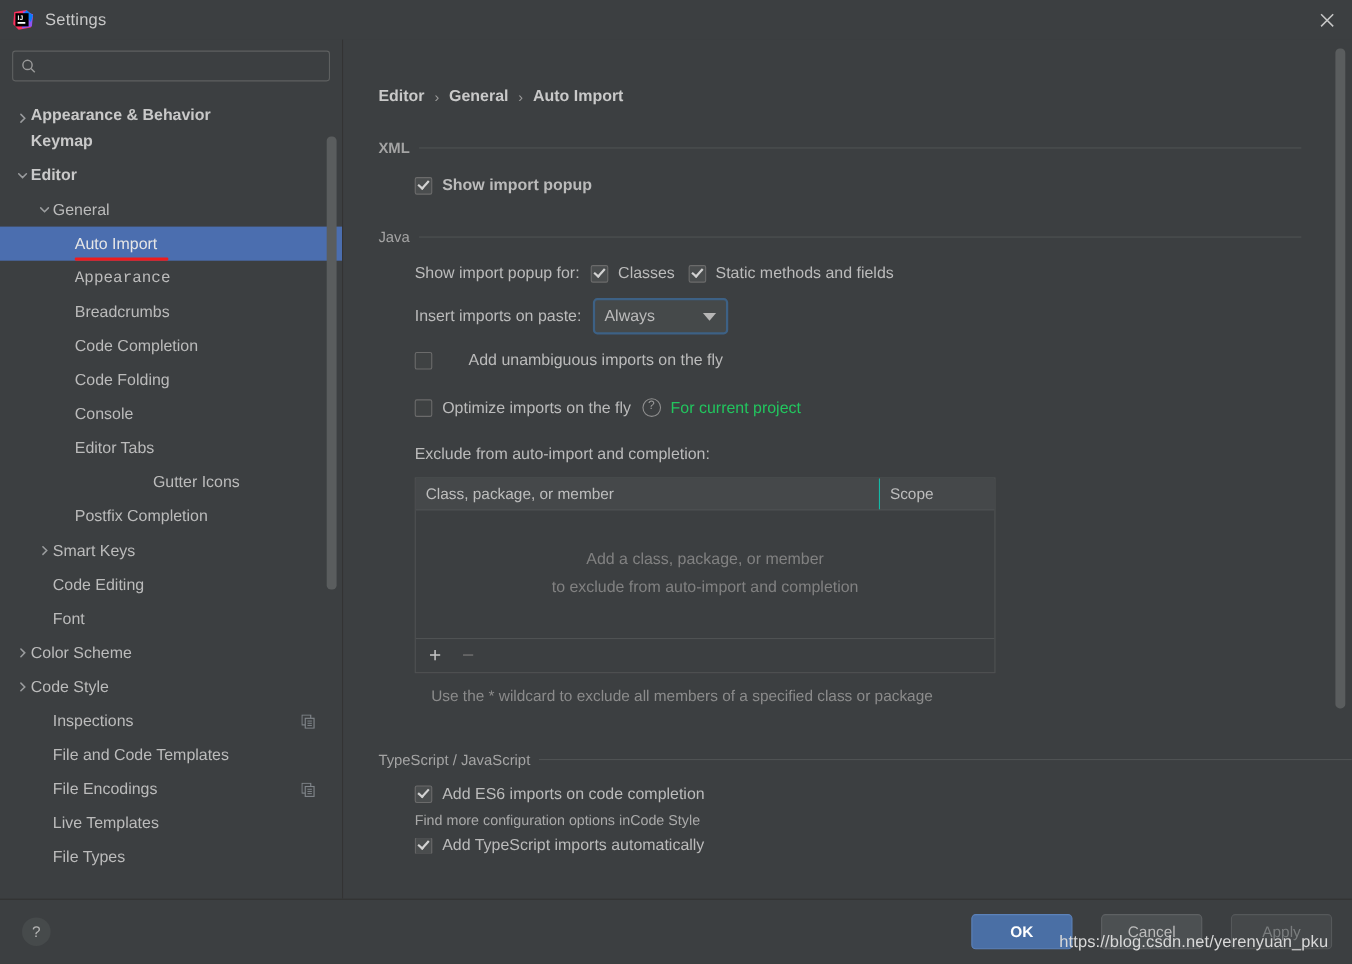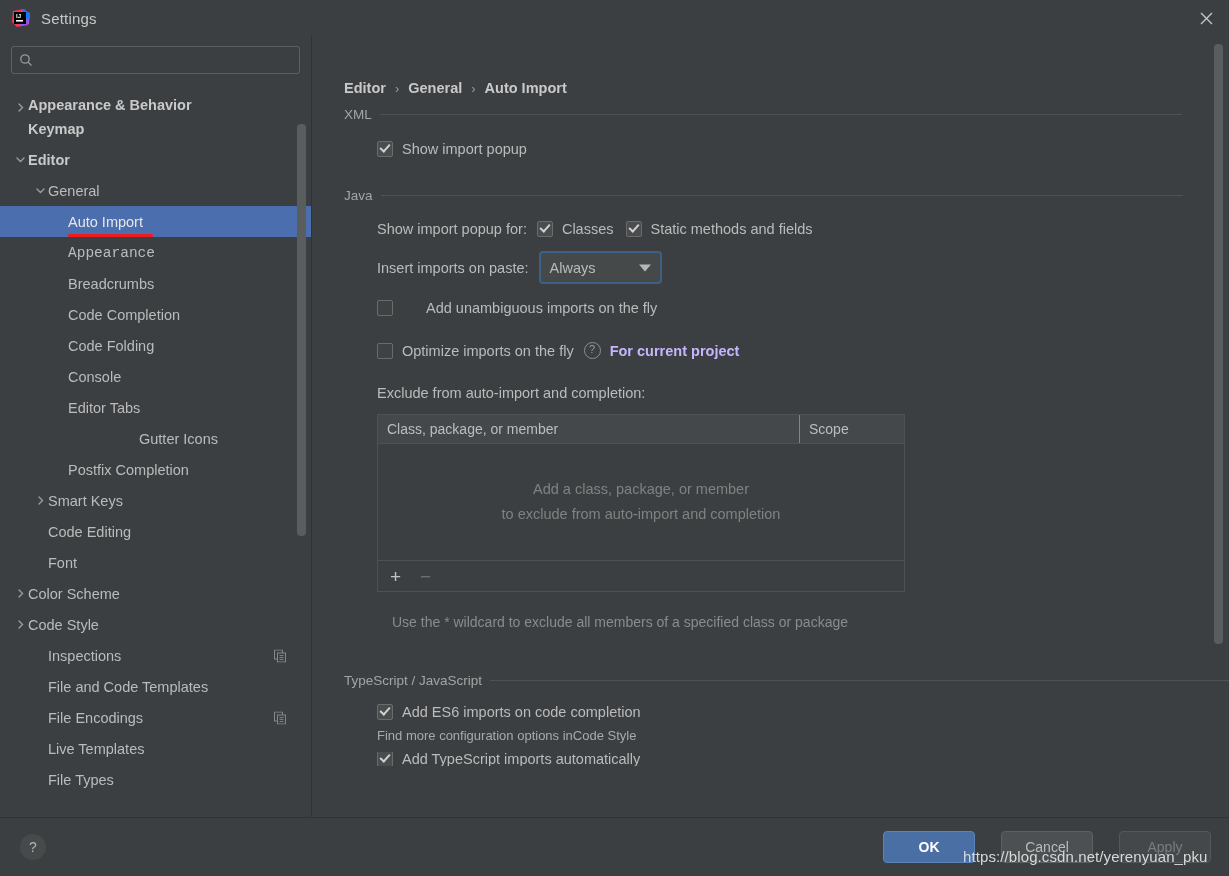--- a/index.html
+++ b/index.html
@@ -150,21 +150,21 @@
     position: absolute; right: 9px; top: 50%; transform: translateY(-50%);
     width: 0; height: 0; border-left: 6px solid transparent;
     border-right: 6px solid transparent; border-top: 7px solid #b6b6b6;
   }
 
   .help-q {
     width: 15px; height: 15px; flex: 0 0 15px; margin-left: 10px;
     border: 1.4px solid #8e8e8e; border-radius: 50%;
     color: #9b9b9b; font-size: 11px; line-height: 13px; text-align: center;
   }
-  .muted { color: #c4b5fd; font-size: 14.5px; font-weight: bold; }
+  .muted { color: #22c55e; font-size: 14.5px; }
 
   .table-title { font-size: 14.5px; color: #bbbbbb; }
   .excl-table {
     margin-top: 13px; width: 526px;
     border: 1px solid #4f5253; background: #3c3f41;
   }
   .excl-header { display: flex; height: 28px; background: #45484a; border-bottom: 1px solid #4f5253; }
   .excl-header .th {
     font-size: 14px; color: #bdbdbd; display: flex; align-items: center;
     padding-left: 9px;
@@ -175,21 +175,21 @@
     height: 116px; display: flex; flex-direction: column;
     align-items: center; justify-content: center;
     color: #818181; font-size: 14.5px; line-height: 25px;
     border-bottom: 1px solid #4f5253;
   }
   .excl-toolbar { height: 30px; display: flex; align-items: center; padding-left: 12px; gap: 19px; }
   .tb-btn { font-size: 19px; color: #c3c3c3; line-height: 1; }
   .tb-btn.dim { color: #6e6e6e; }
 
   .hint {
-    margin-top: 20px; margin-left: 48px; width: 480px;
+    margin-top: 10px; margin-left: 48px; width: 480px;
     color: #8b8b8b; font-size: 14px; line-height: 21px;
   }
   .link { color: #548af7; }
   .small-note { font-size: 13px; color: #a9a9a9; }
 
   .clipped { overflow: hidden; }
 
   
   .bottombar {
     height: 58px; flex: 0 0 58px;
@@ -464,21 +464,21 @@
       <div class="main-inner">
 
         <div class="breadcrumb">
           <span>Editor</span>
           <span class="sep">›</span>
           <span>General</span>
           <span class="sep">›</span>
           <span>Auto Import</span>
         </div>
 
-        <div class="group" style="margin-top:11px;">
+        <div class="group" style="margin-top:31px;font-weight:bold;">
           <div class="group-head narrow">
             <span>XML</span>
             <span class="rule"></span>
           </div>
           <div class="row ind" style="margin-top:19px;">
             <span class="cb checked"></span>
             <span class="cb-label">Show import popup</span>
           </div>
         </div>
 

